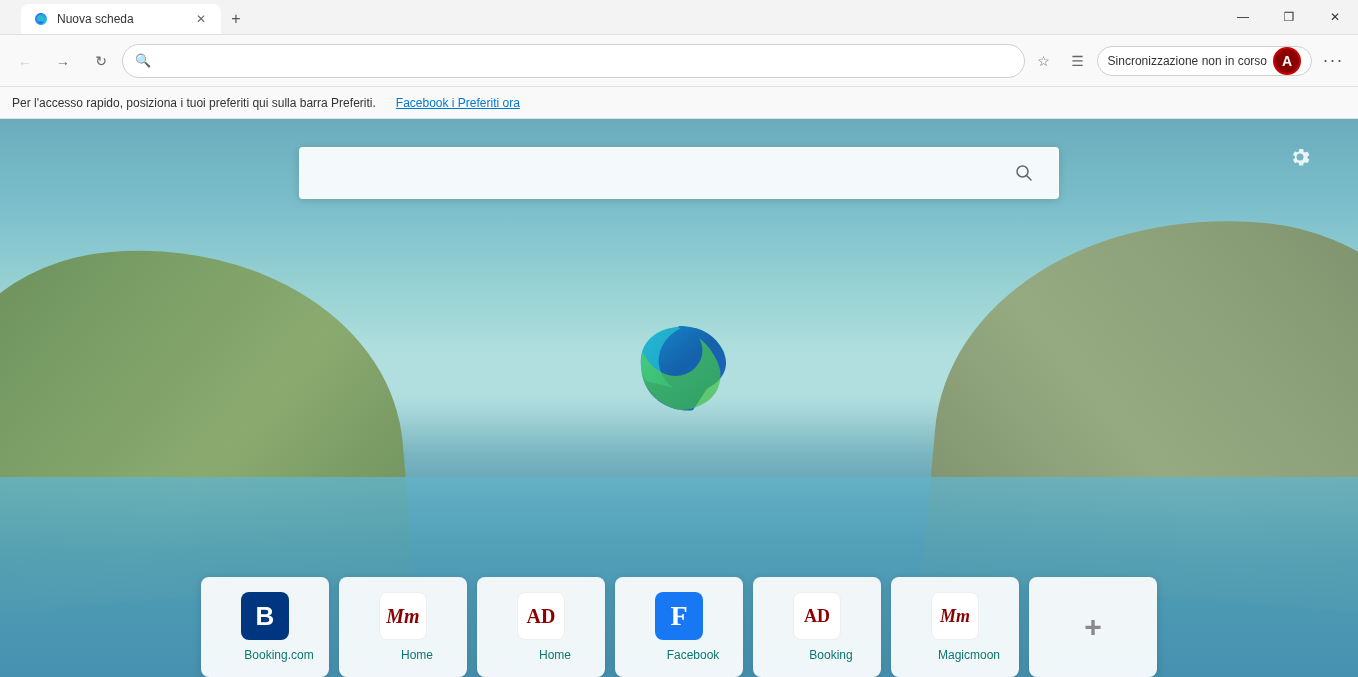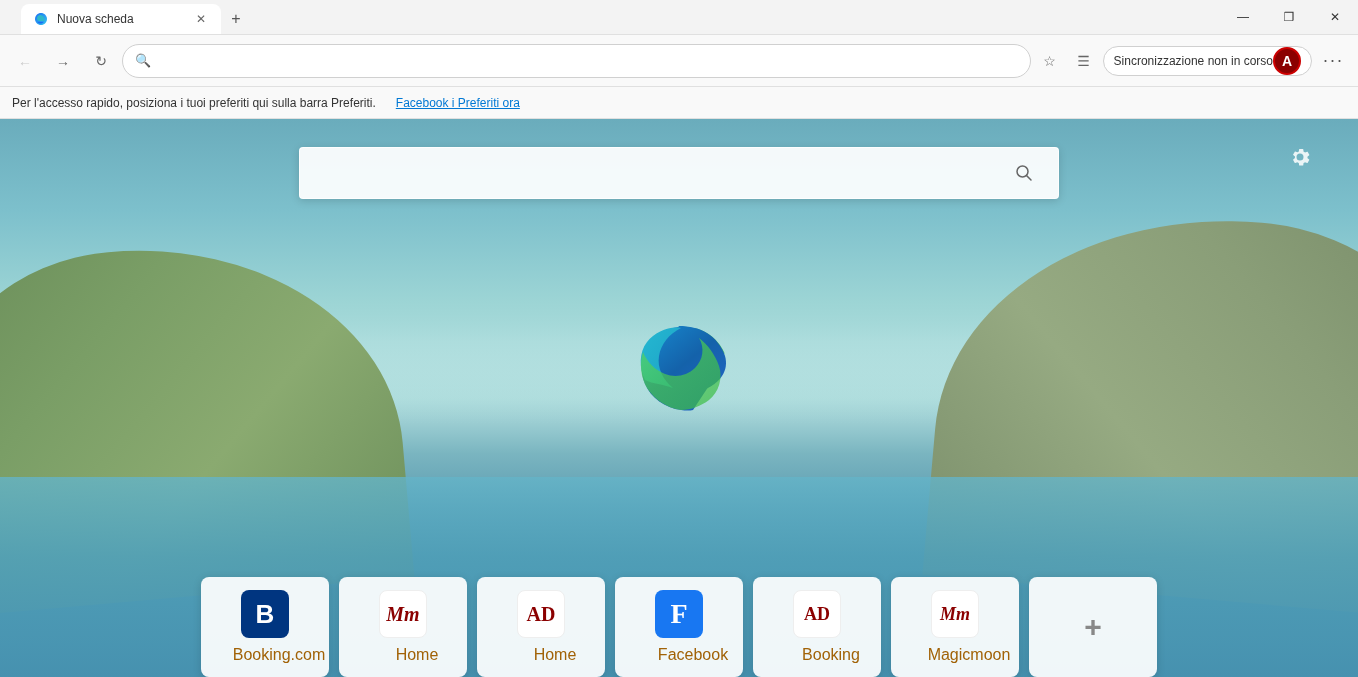--- a/index.html
+++ b/index.html
@@ -112,20 +112,21 @@
       width: 30px; height: 30px;
       display: flex; align-items: center; justify-content: center;
       border-radius: 4px;
       cursor: pointer;
       color: #666;
       font-size: 14px;
     }
     .sync-btn {
       display: flex;
       align-items: center;
+      gap: 6px;
       height: 30px;
       padding: 0 10px;
       border: 1px solid #d0d0d0;
       border-radius: 20px;
       background: #fff;
       cursor: pointer;
       font-size: 12px;
       color: #333;
     }
     .profile-avatar {
@@ -334,22 +335,22 @@
       transition: background 0.15s;
     }
     .quick-link-icon {
       width: 48px; height: 48px;
       border-radius: 8px;
       display: flex; align-items: center; justify-content: center;
       font-size: 24px;
       font-weight: bold;
     }
     .quick-link-label {
-      font-size: 16px;
-      color: #a16207;
+      font-size: 12px;
+      color: #0f766e;
       text-align: center;
       margin-left: 28px;
     }
 
     
     .icon-booking { background: #003580; color: #fff; font-size: 22px; border-radius: 8px; }
     
     .icon-home-mm { background: #fff; border: 1px solid #eee; }
     .icon-home-ad { background: #fff; border: 1px solid #eee; }
     

